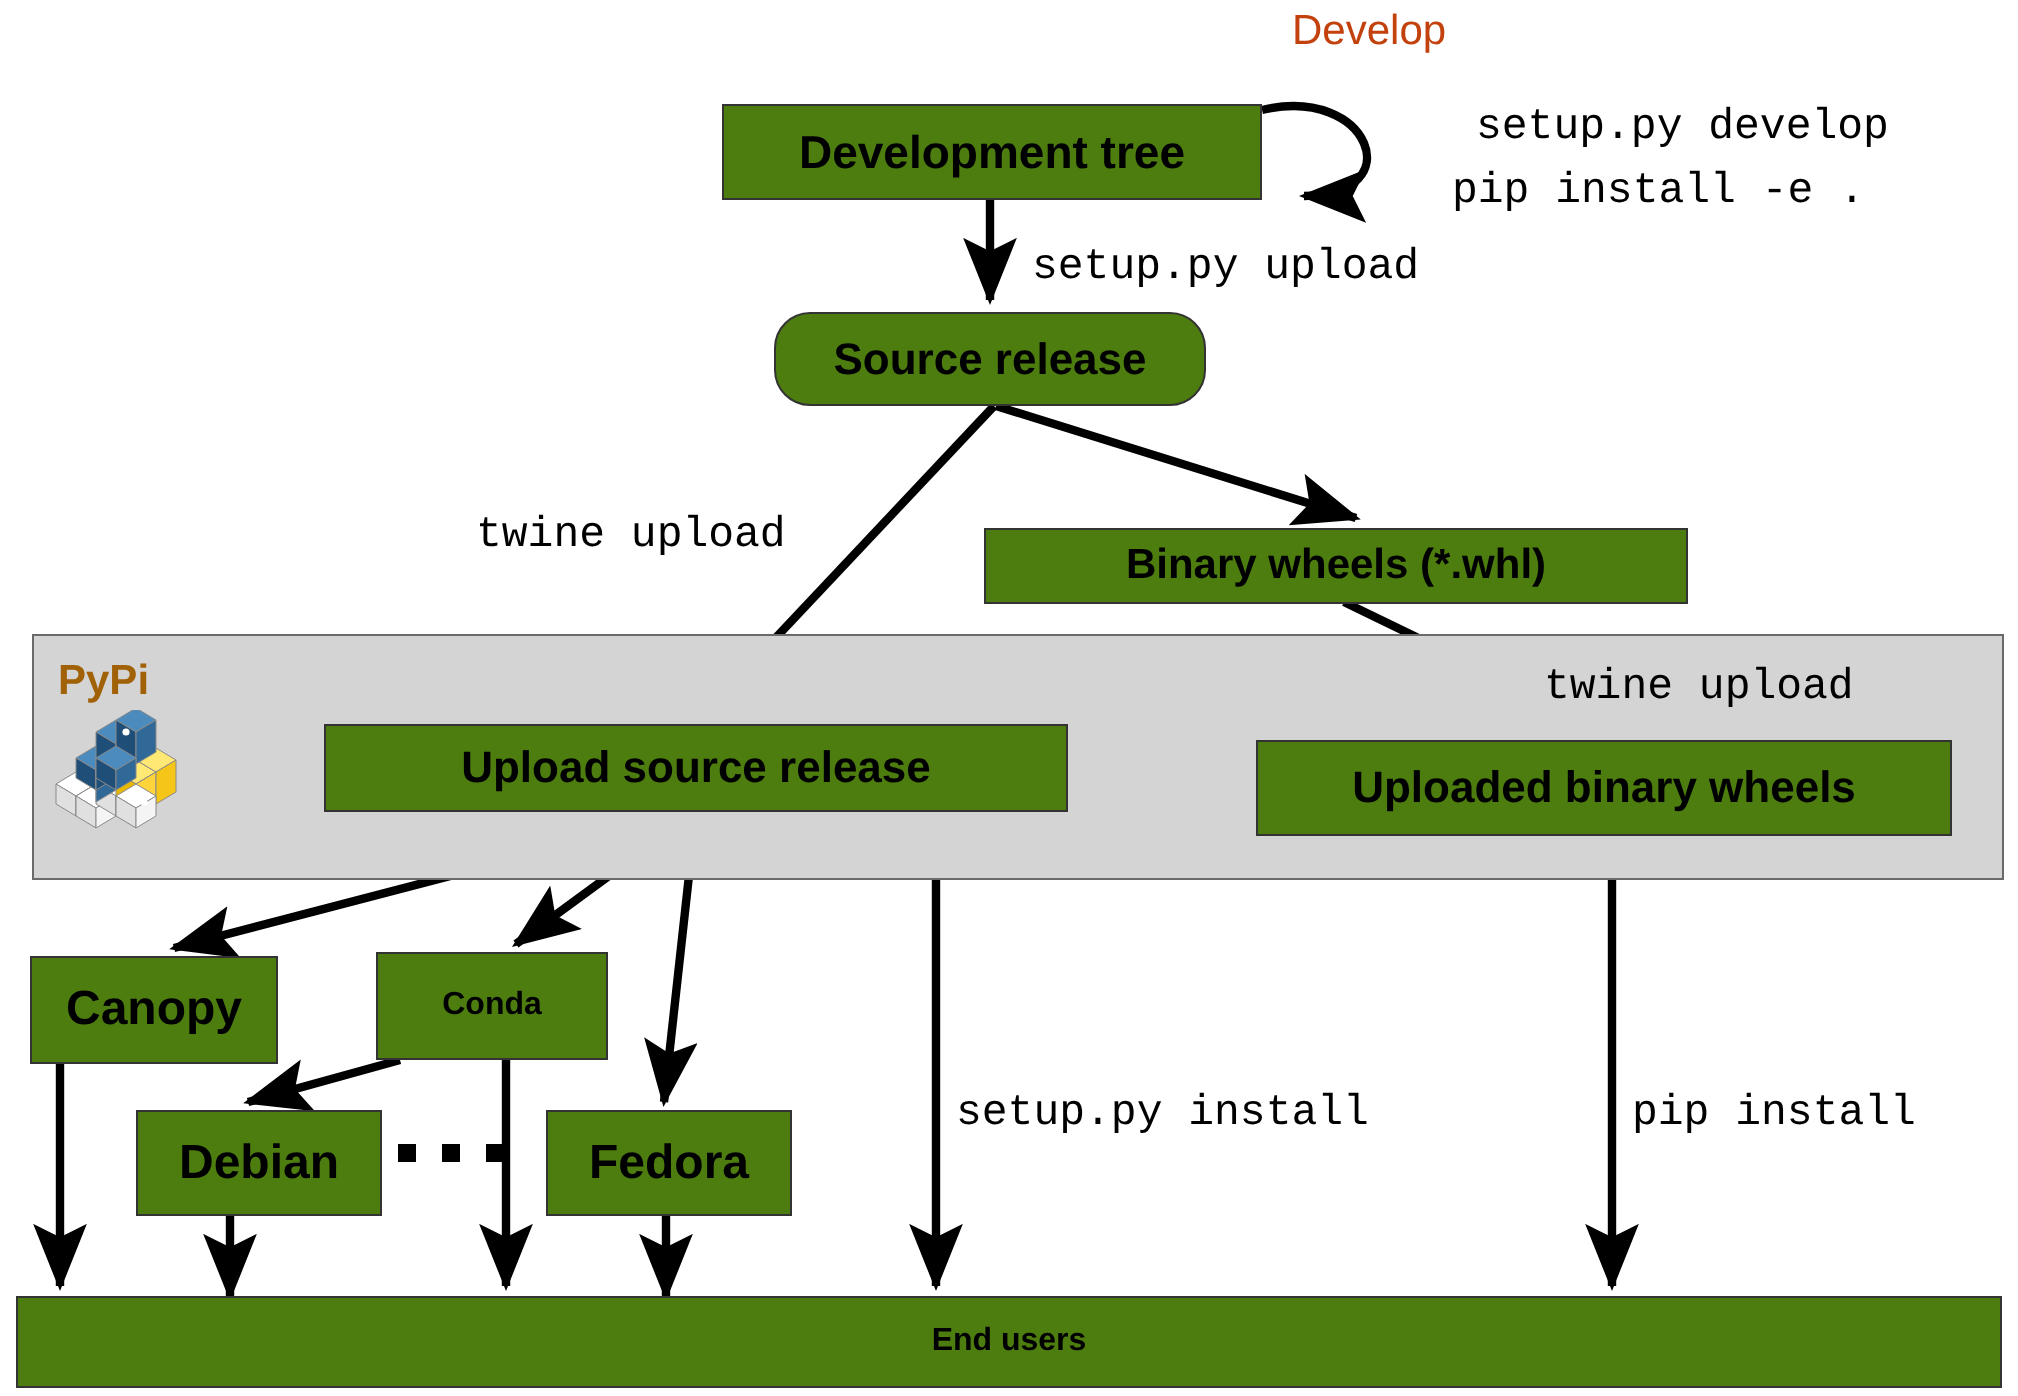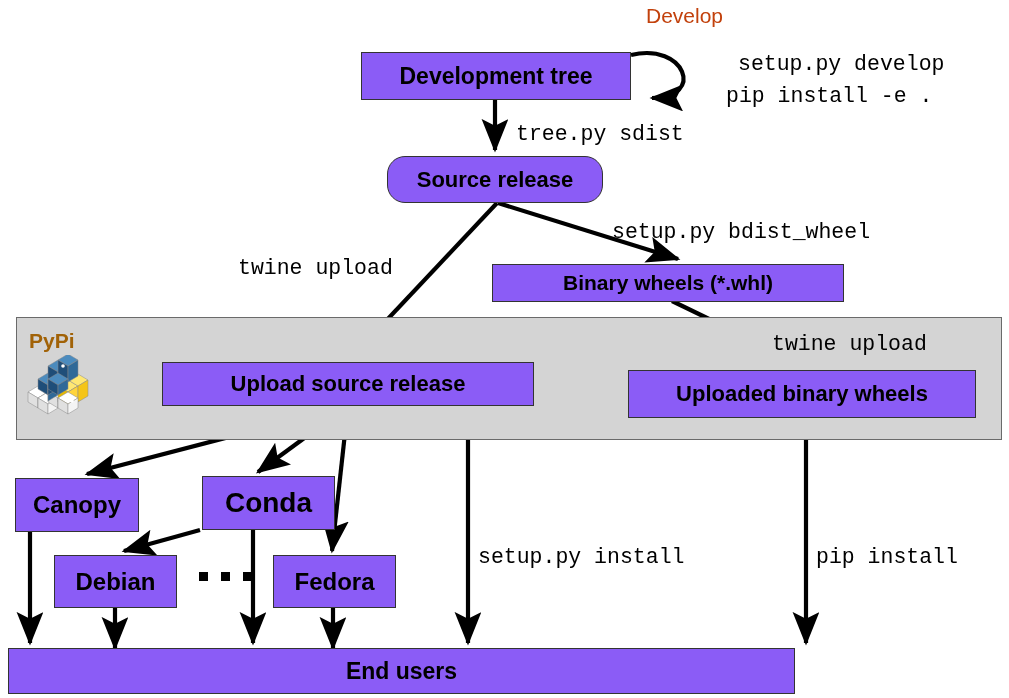--- a/index.html
+++ b/index.html
@@ -20,21 +20,21 @@
   #edges {
     position: absolute;
     left: 0;
     top: 0;
     width: 1009px;
     height: 698px;
   }
   .node {
     position: absolute;
     box-sizing: border-box;
-    background: #8b5cf6;
+    background: #4d7c0f;
     border: 1.6px solid #333333;
     display: flex;
     align-items: center;
     justify-content: center;
     font-weight: bold;
     color: #000000;
     font-family: "Liberation Sans", sans-serif;
     z-index: 3;
     white-space: nowrap;
   }
@@ -206,43 +206,42 @@
   <div class="node" style="left:387px; top:156px; width:216px; height:47px; font-size:22px;border-radius:18px;">Source release</div>
 
   <div class="node" style="left:162px; top:362px; width:372px; height:44px; font-size:22px;">Upload source release</div>
 
   <div class="node" style="left:492px; top:264px; width:352px; height:38px; font-size:21px;">Binary wheels (*.whl)</div>
 
   <div class="node" style="left:628px; top:370px; width:348px; height:48px; font-size:22px;">Uploaded binary wheels</div>
 
   <div class="node" style="left:15px; top:478px; width:124px; height:54px; font-size:24px;">Canopy</div>
 
-  <div class="node" style="left:202px; top:476px; width:133px; height:54px; font-size:28px;">Conda</div>
-
-  <div class="node" style="left:54px; top:555px; width:123px; height:53px; font-size:24px;">Debian</div>
+  <div class="node" style="left:188px; top:476px; width:116px; height:54px; font-size:16px;">Conda</div>
+
+  <div class="node" style="left:68px; top:555px; width:123px; height:53px; font-size:24px;">Debian</div>
 
   <div class="node" style="left:273px; top:555px; width:123px; height:53px; font-size:24px;text-align:right;">Fedora</div>
 
   <div class="ellipsis" style="left:199px; top:572px;">
     <i></i>
     <i></i>
     <i></i>
   </div>
 
-  <div class="node" style="left:8px; top:648px; width:787px; height:46px; font-size:23px;">End users</div>
+  <div class="node" style="left:8px; top:648px; width:993px; height:46px; font-size:16px;">End users</div>
 
   <div class="sans-label" style="left:646px; top:4px;">Develop</div>
 
   <div class="mono-label" style="left:726px; top:52px;margin-left:12px;">setup.py develop</div>
 
   <div class="mono-label" style="left:726px; top:84px;">pip install -e .</div>
 
-  <div class="mono-label" style="left:516px; top:122px;">tree.py sdist</div>
-
-  <div class="mono-label" style="left:612px; top:220px;">setup.py bdist_wheel</div>
+  <div class="mono-label" style="left:516px; top:122px;">setup.py upload</div>
+
 
   <div class="mono-label" style="left:238px; top:256px;">twine upload</div>
 
   <div class="mono-label" style="left:772px; top:332px;">twine upload</div>
 
   <div class="mono-label" style="left:478px; top:545px;">setup.py install</div>
 
   <div class="mono-label" style="left:816px; top:545px;">pip install</div>
 
 </div>

